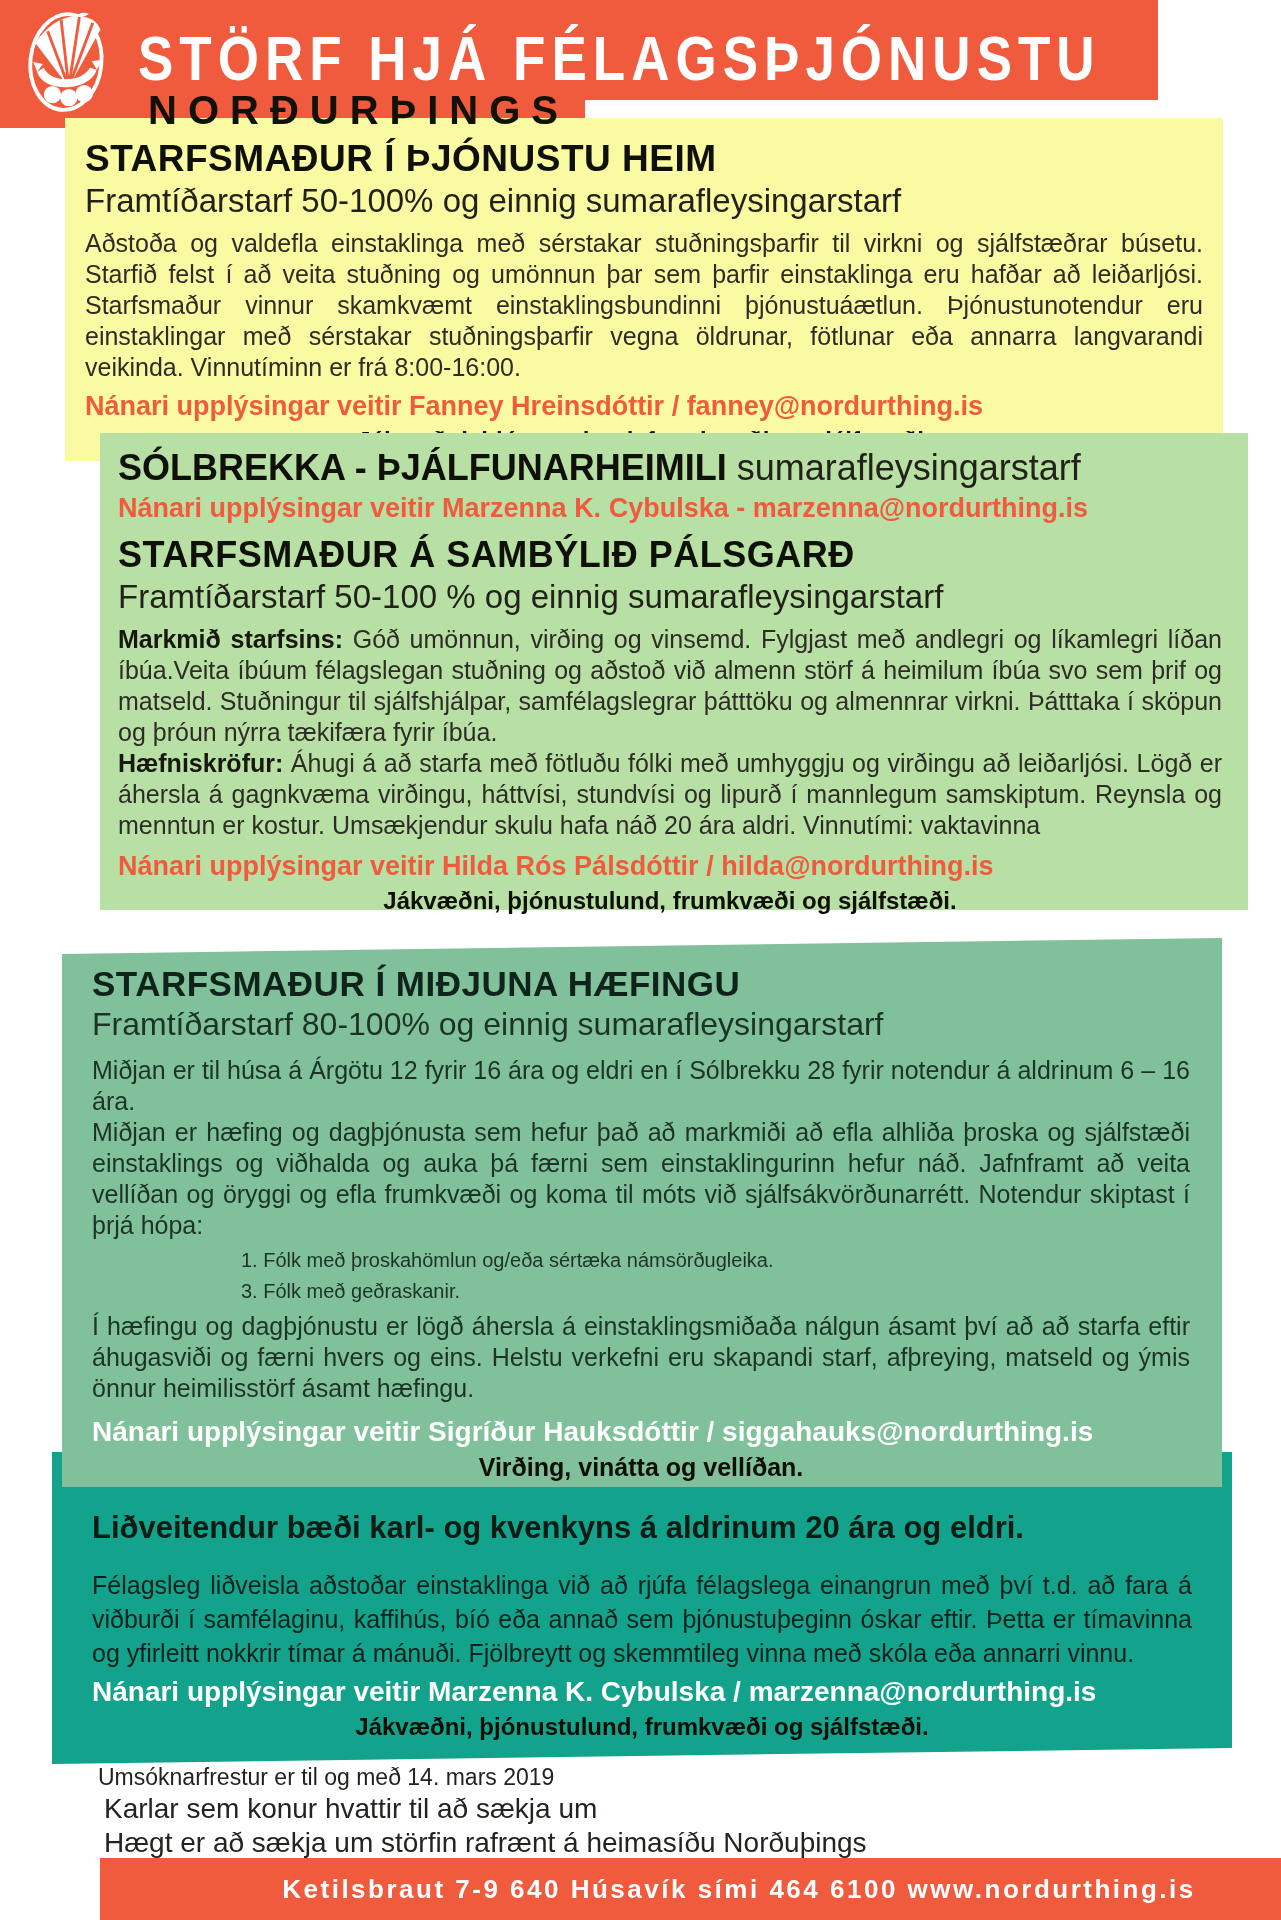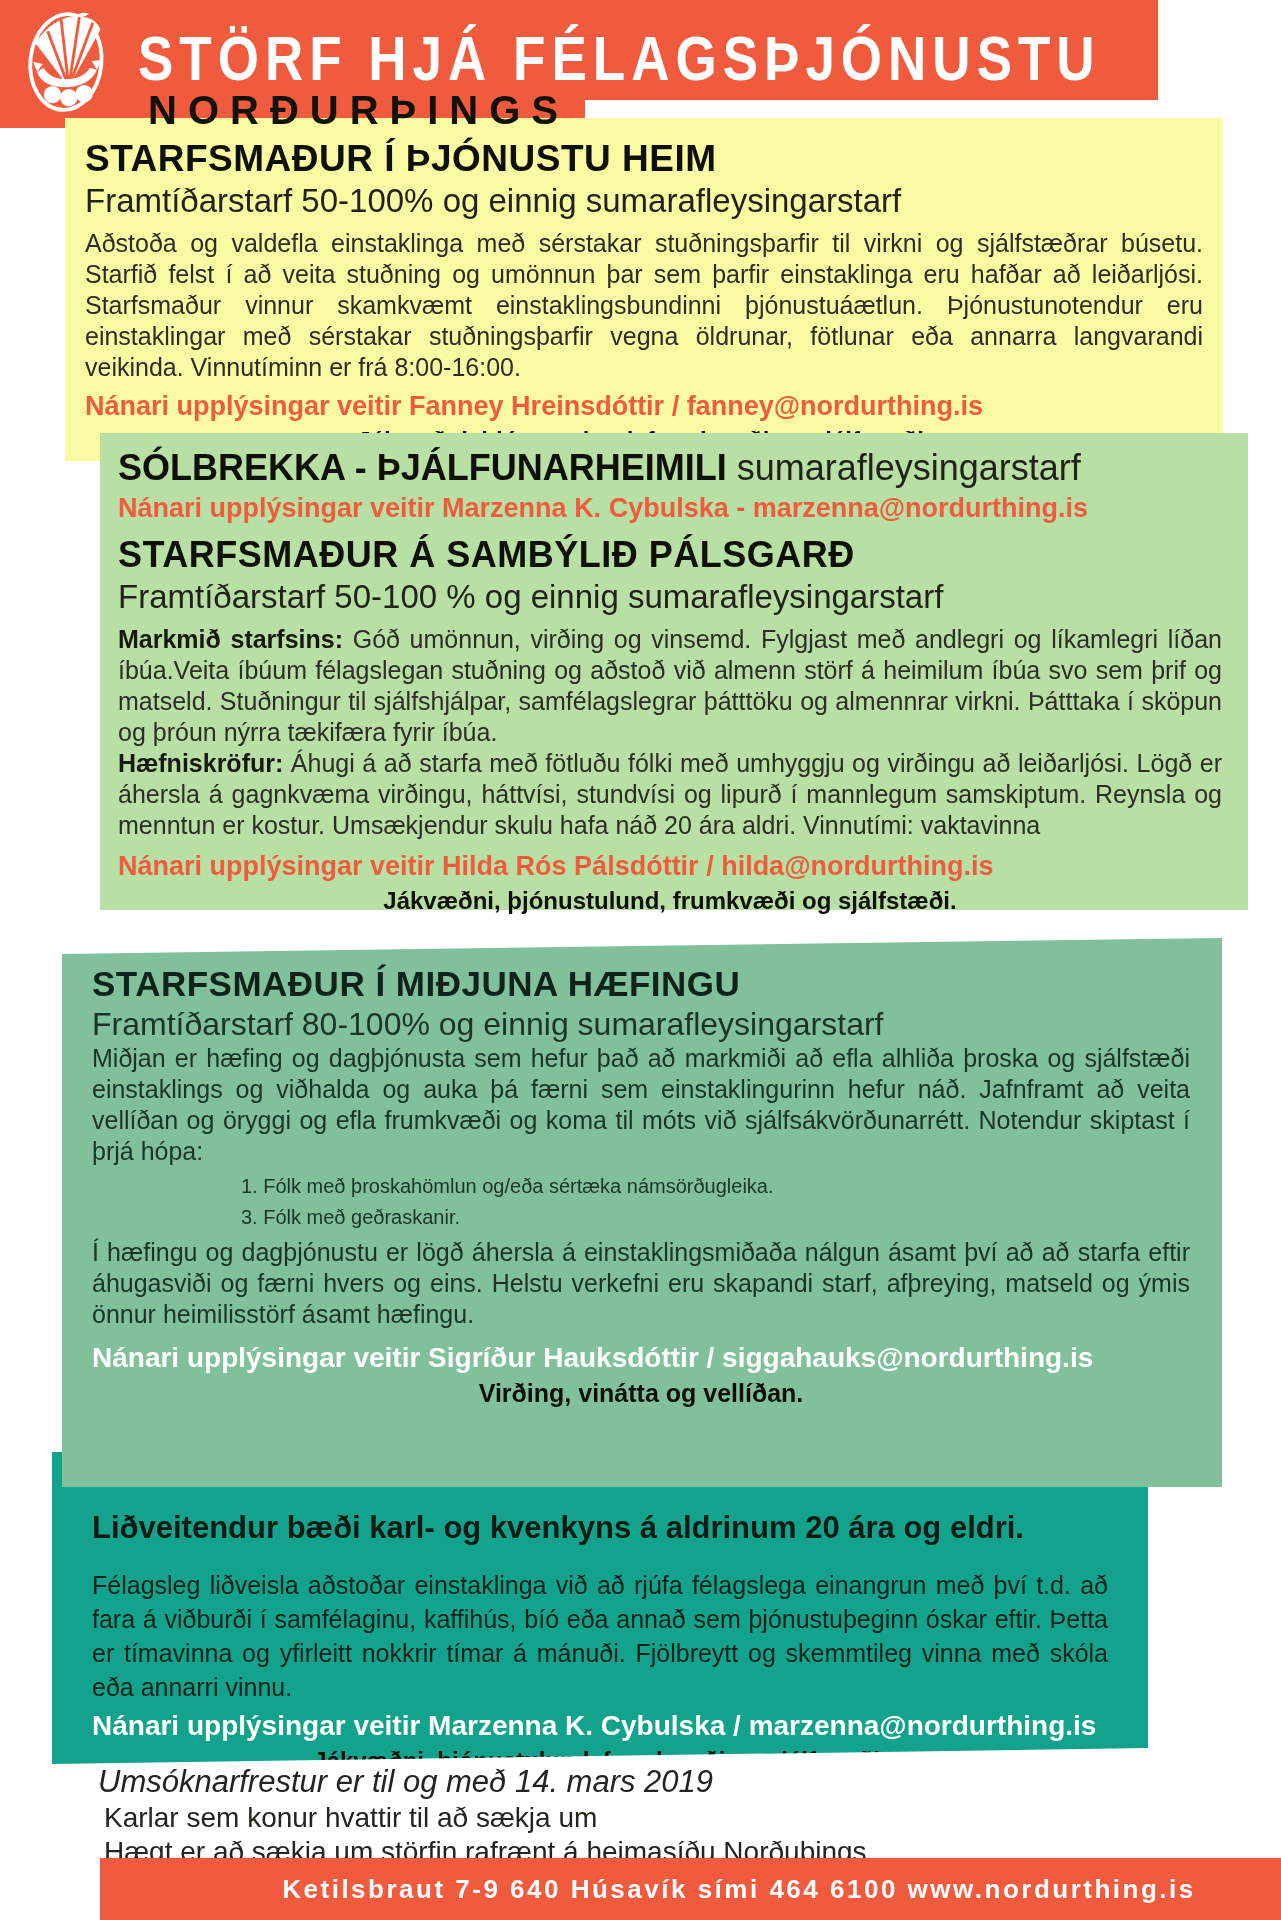--- a/index.html
+++ b/index.html
@@ -20,42 +20,42 @@
   .hdr-sub{
     position:absolute;left:148px;top:88px;color:#111108;font-size:40px;
     font-weight:bold;letter-spacing:11px;white-space:nowrap;z-index:4;
   }
   
   .block{position:absolute;box-sizing:border-box;}
   .b-yellow{left:65px;top:118px;width:1158px;height:343px;background:#FAFAA2;padding:20px 20px 0 20px;}
   .b-lgreen{left:100px;top:433px;width:1148px;height:477px;background:#B8E0A4;padding:14px 26px 0 18px;}
   .b-sage{left:62px;top:938px;width:1160px;height:549px;background:#80C19B;padding:26px 32px 0 30px;
           clip-path:polygon(0 16px,100% 0,100% 100%,0 100%);z-index:2;}
-  .b-teal{left:52px;top:1452px;width:1096px;height:312px;background:#13A28B;padding:58px 40px 0 40px;
+  .b-teal{left:52px;top:1452px;width:1180px;height:312px;background:#13A28B;padding:58px 40px 0 40px;
           clip-path:polygon(0 0,100% 0,100% 296px,0 100%);z-index:1;}
 
   .h-job{font-size:37px;font-weight:bold;color:#10100a;letter-spacing:0.5px;margin:0;}
   .h-sub{font-size:33px;font-weight:normal;color:#23221a;margin:2px 0 0 0;}
   .h-mix{font-size:36px;margin:0;color:#10100a;}
   .h-mix .bold{font-weight:bold;}
   .h-mix .reg{font-weight:normal;color:#23221a;}
   .para{font-size:25px;line-height:31px;color:#2E2C26;text-align:justify;margin:8px 0 0 0;}
   .para .lead{font-weight:bold;color:#181810;}
   .contact{font-size:27px;font-weight:bold;color:#F15B3D;margin:8px 0 0 0;white-space:nowrap;}
   .contact.white{color:#ffffff;font-size:28px;}
   .motto{font-size:24px;font-weight:bold;color:#0f0f08;text-align:center;margin:5px 0 0 0;}
 
   .sage-para{color:#1c3326;font-size:25px;line-height:31px;text-align:justify;margin:12px 0 0 0;}
   .sage-list{list-style:none;margin:4px;padding:0 0 0 145px;font-size:20px;line-height:31px;color:#1c3326;}
   .teal-head{font-size:31px;font-weight:bold;color:#0c1c15;margin:0;}
   .teal-para{color:#0d221c;font-size:25px;line-height:34px;text-align:justify;margin:22px 0 0 0;}
 
   
   .closing{position:absolute;left:98px;top:1764px;color:#24231d;z-index:3;}
-  .closing .l1{font-size:31px;margin:0;font-style:italic;}
+  .closing .l1{font-size:23px;margin:0;}
   .closing .l2,.closing .l3{font-size:28px;margin:2px 0 0 6px;}
   .footer{
     position:absolute;left:100px;top:1858px;width:1278px;height:62px;background:#F15B3D;
     display:flex;align-items:center;justify-content:center;z-index:4;
   }
   .footer-text{color:#ffffff;font-size:26px;font-weight:bold;letter-spacing:2.5px;white-space:nowrap;}
 </style>
 </head>
 <body>
 
@@ -103,20 +103,21 @@
     <div class="h-sub">Framtíðarstarf 50-100 % og einnig sumarafleysingarstarf</div>
     <p class="para"><span class="lead">Markmið starfsins:</span><span> Góð umönnun, virðing og vinsemd. Fylgjast með andlegri og líkamlegri líðan íbúa.Veita íbúum félagslegan stuðning og aðstoð við almenn störf á heimilum íbúa svo sem þrif og matseld. Stuðningur til sjálfshjálpar, samfélagslegrar þátttöku og almennrar virkni. Þátttaka í sköpun og þróun nýrra tækifæra fyrir íbúa.</span></p>
     <p class="para" style="margin-top:0;"><span class="lead">Hæfniskröfur:</span><span>  Áhugi á að starfa með fötluðu fólki með umhyggju og virðingu að leiðarljósi. Lögð er áhersla á gagnkvæma virðingu, háttvísi, stundvísi og lipurð í mannlegum samskiptum. Reynsla og menntun er kostur. Umsækjendur skulu hafa náð 20 ára aldri.  Vinnutími: vaktavinna</span></p>
     <div class="contact" style="margin-top:10px;">Nánari upplýsingar veitir Hilda Rós Pálsdóttir  /  hilda@nordurthing.is</div>
     <div class="motto">Jákvæðni, þjónustulund, frumkvæði og sjálfstæði.</div>
   </section>
 
   <section class="block b-sage">
     <h2 class="h-job" style="font-size:35px;color:#10231a;">STARFSMAÐUR Í MIÐJUNA HÆFINGU</h2>
     <div class="h-sub" style="font-size:32px;color:#1c3326;">Framtíðarstarf 80-100% og einnig sumarafleysingarstarf</div>
+    <p class="sage-para">Miðjan er til húsa á Árgötu 12 fyrir 16 ára og eldri en í Sólbrekku 28 fyrir notendur á aldrinum 6 – 16 ára.</p>
     <p class="sage-para" style="margin-top:0;">Miðjan er hæfing og dagþjónusta sem hefur það að markmiði að efla alhliða þroska og sjálfstæði einstaklings og viðhalda og auka þá færni sem einstaklingurinn hefur náð. Jafnframt að veita vellíðan og öryggi og efla frumkvæði og koma til móts við sjálfsákvörðunarrétt. Notendur skiptast í þrjá hópa:</p>
     <ul class="sage-list">
       <li>1. Fólk með þroskahömlun og/eða sértæka námsörðugleika.</li>
       <li>3. Fólk með geðraskanir.</li>
     </ul>
     <p class="sage-para" style="margin-top:0;">Í hæfingu og dagþjónustu er lögð áhersla á einstaklingsmiðaða nálgun ásamt því að að starfa eftir áhugasviði og færni hvers og eins. Helstu verkefni eru skapandi starf, afþreying, matseld og ýmis önnur heimilisstörf ásamt hæfingu.</p>
     <div class="contact white" style="margin-top:12px;">Nánari upplýsingar veitir Sigríður Hauksdóttir  /  siggahauks@nordurthing.is</div>
     <div class="motto" style="font-size:25px;">Virðing, vinátta og vellíðan.</div>
   </section>
 

